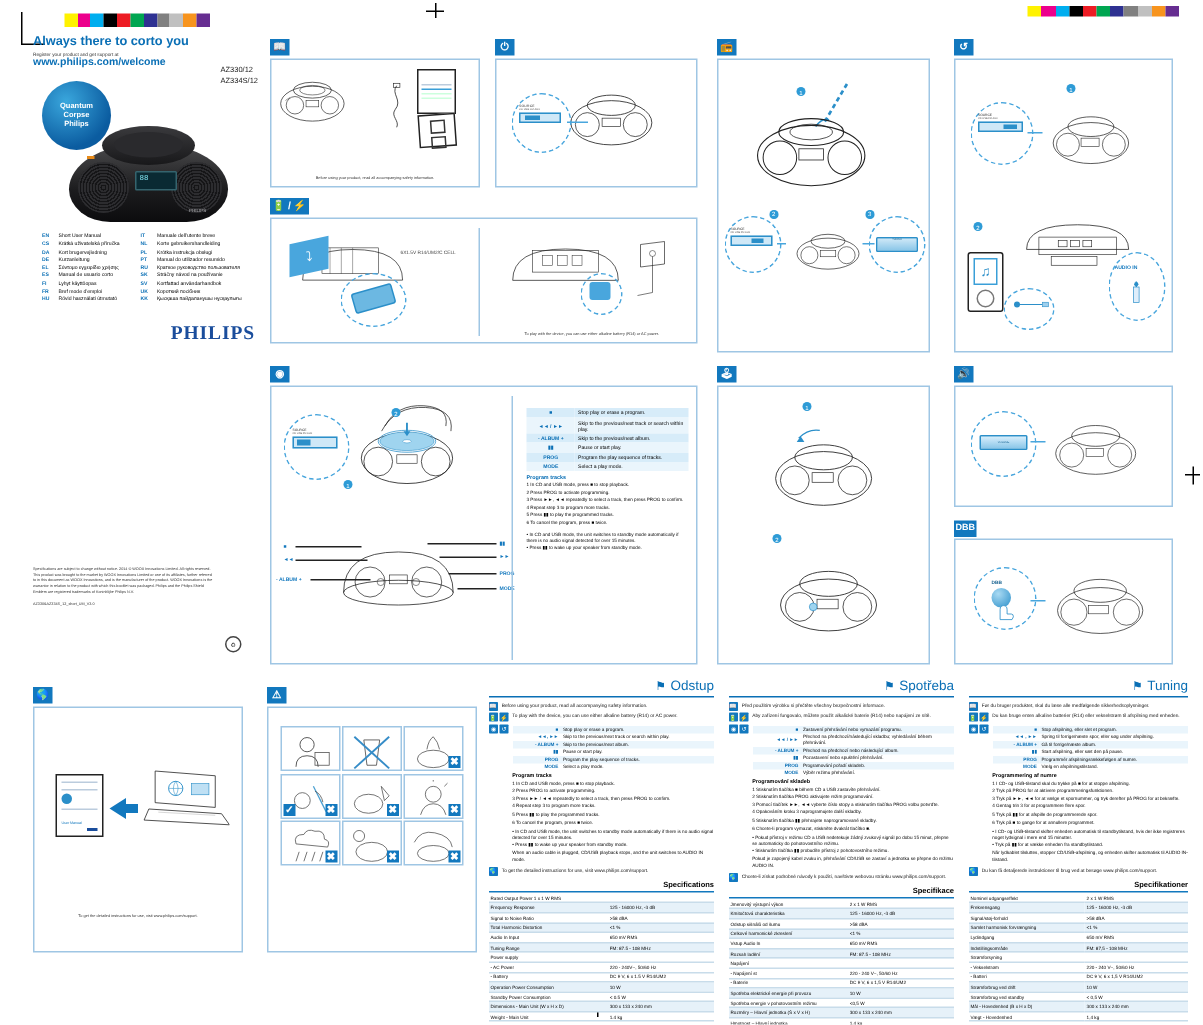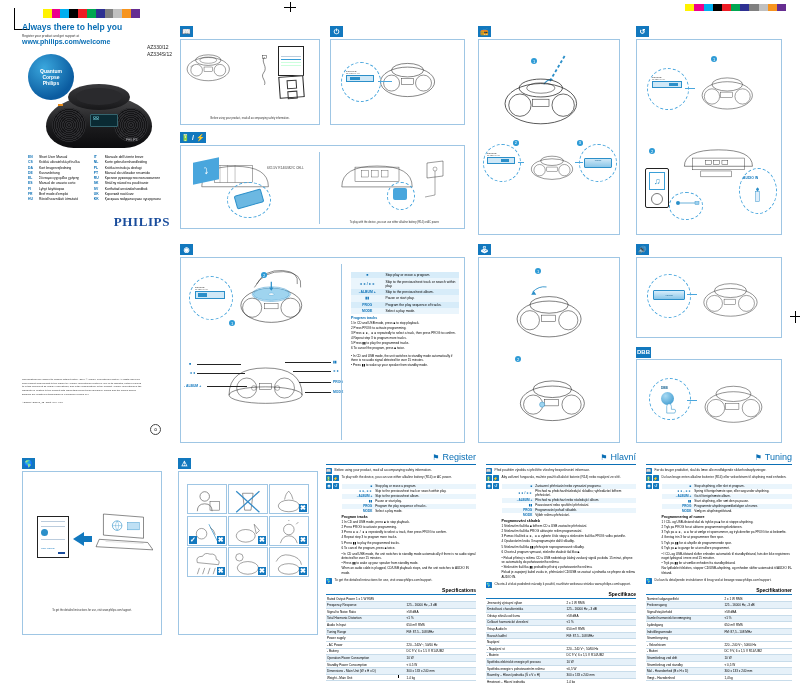--- a/index.html
+++ b/index.html
@@ -116,21 +116,21 @@
     <span style="background: rgb(0, 166, 81); flex: 1 1 0%;"></span>
     <span style="background: rgb(46, 49, 146); flex: 1 1 0%;"></span>
     <span style="background: rgb(128, 128, 128); flex: 1 1 0%;"></span>
     <span style="background: rgb(192, 192, 192); flex: 1 1 0%;"></span>
     <span style="background: rgb(247, 148, 30); flex: 1 1 0%;"></span>
     <span style="background: rgb(102, 45, 145); flex: 1 1 0%;"></span>
   </div>
 
 <div class="panel" style="left:22px;top:22px;width:150px;height:215px;">
 
-  <div class="hdr1">Always there to help you</div>
+  <div class="hdr1">Always there to corto you</div>
   <div class="hdr2" style="margin-top:1.5px;">Register your product and get support at</div>
   <div class="hdr3" style="margin-top:0.5px;">www.philips.com/welcome</div>
 
   <div style="position:absolute;right:0;top:22px;">
     <div class="mdl">AZ330/12</div>
     <div class="mdl">AZ334S/12</div>
   </div>
 
   <div class="badge" style="position:absolute;left:6px;top:32px;">
     <span style="white-space:pre-line;">Quantum
@@ -675,21 +675,21 @@
         </svg>
         <div class="wmark">✖</div>
       </div>
     </div>
   </div>
 </div>
 
 <div class="panel" style="left:326px;top:452px;width:150px;height:210px;">
   <div class="langhead">
     <span style="font-size:8px;">⚑</span>
-    <span>Register</span>
+    <span>Odstup</span>
   </div>
 
   <div class="lang-row">
     <div class="lang-ic">
         <div class="icobox">📖</div>
       </div>
     <div class="lang-txt">Before using your product, read all accompanying safety information.</div>
   </div>
   <div class="lang-row">
     <div class="lang-ic">
@@ -809,21 +809,21 @@
           <td>Weight - Main Unit</td>
           <td class="v">1.4 kg</td>
         </tr>
   </tbody>
     </table>
 </div>
 
 <div class="panel" style="left:486px;top:452px;width:150px;height:210px;">
   <div class="langhead">
     <span style="font-size:8px;">⚑</span>
-    <span>Hlavní</span>
+    <span>Spotřeba</span>
   </div>
   <div class="lang-row">
     <div class="lang-ic">
         <div class="icobox">📖</div>
       </div>
     <div class="lang-txt">Před použitím výrobku si přečtěte všechny bezpečnostní informace.</div>
   </div>
   <div class="lang-row">
     <div class="lang-ic">
         <div class="icobox">🔋</div>

